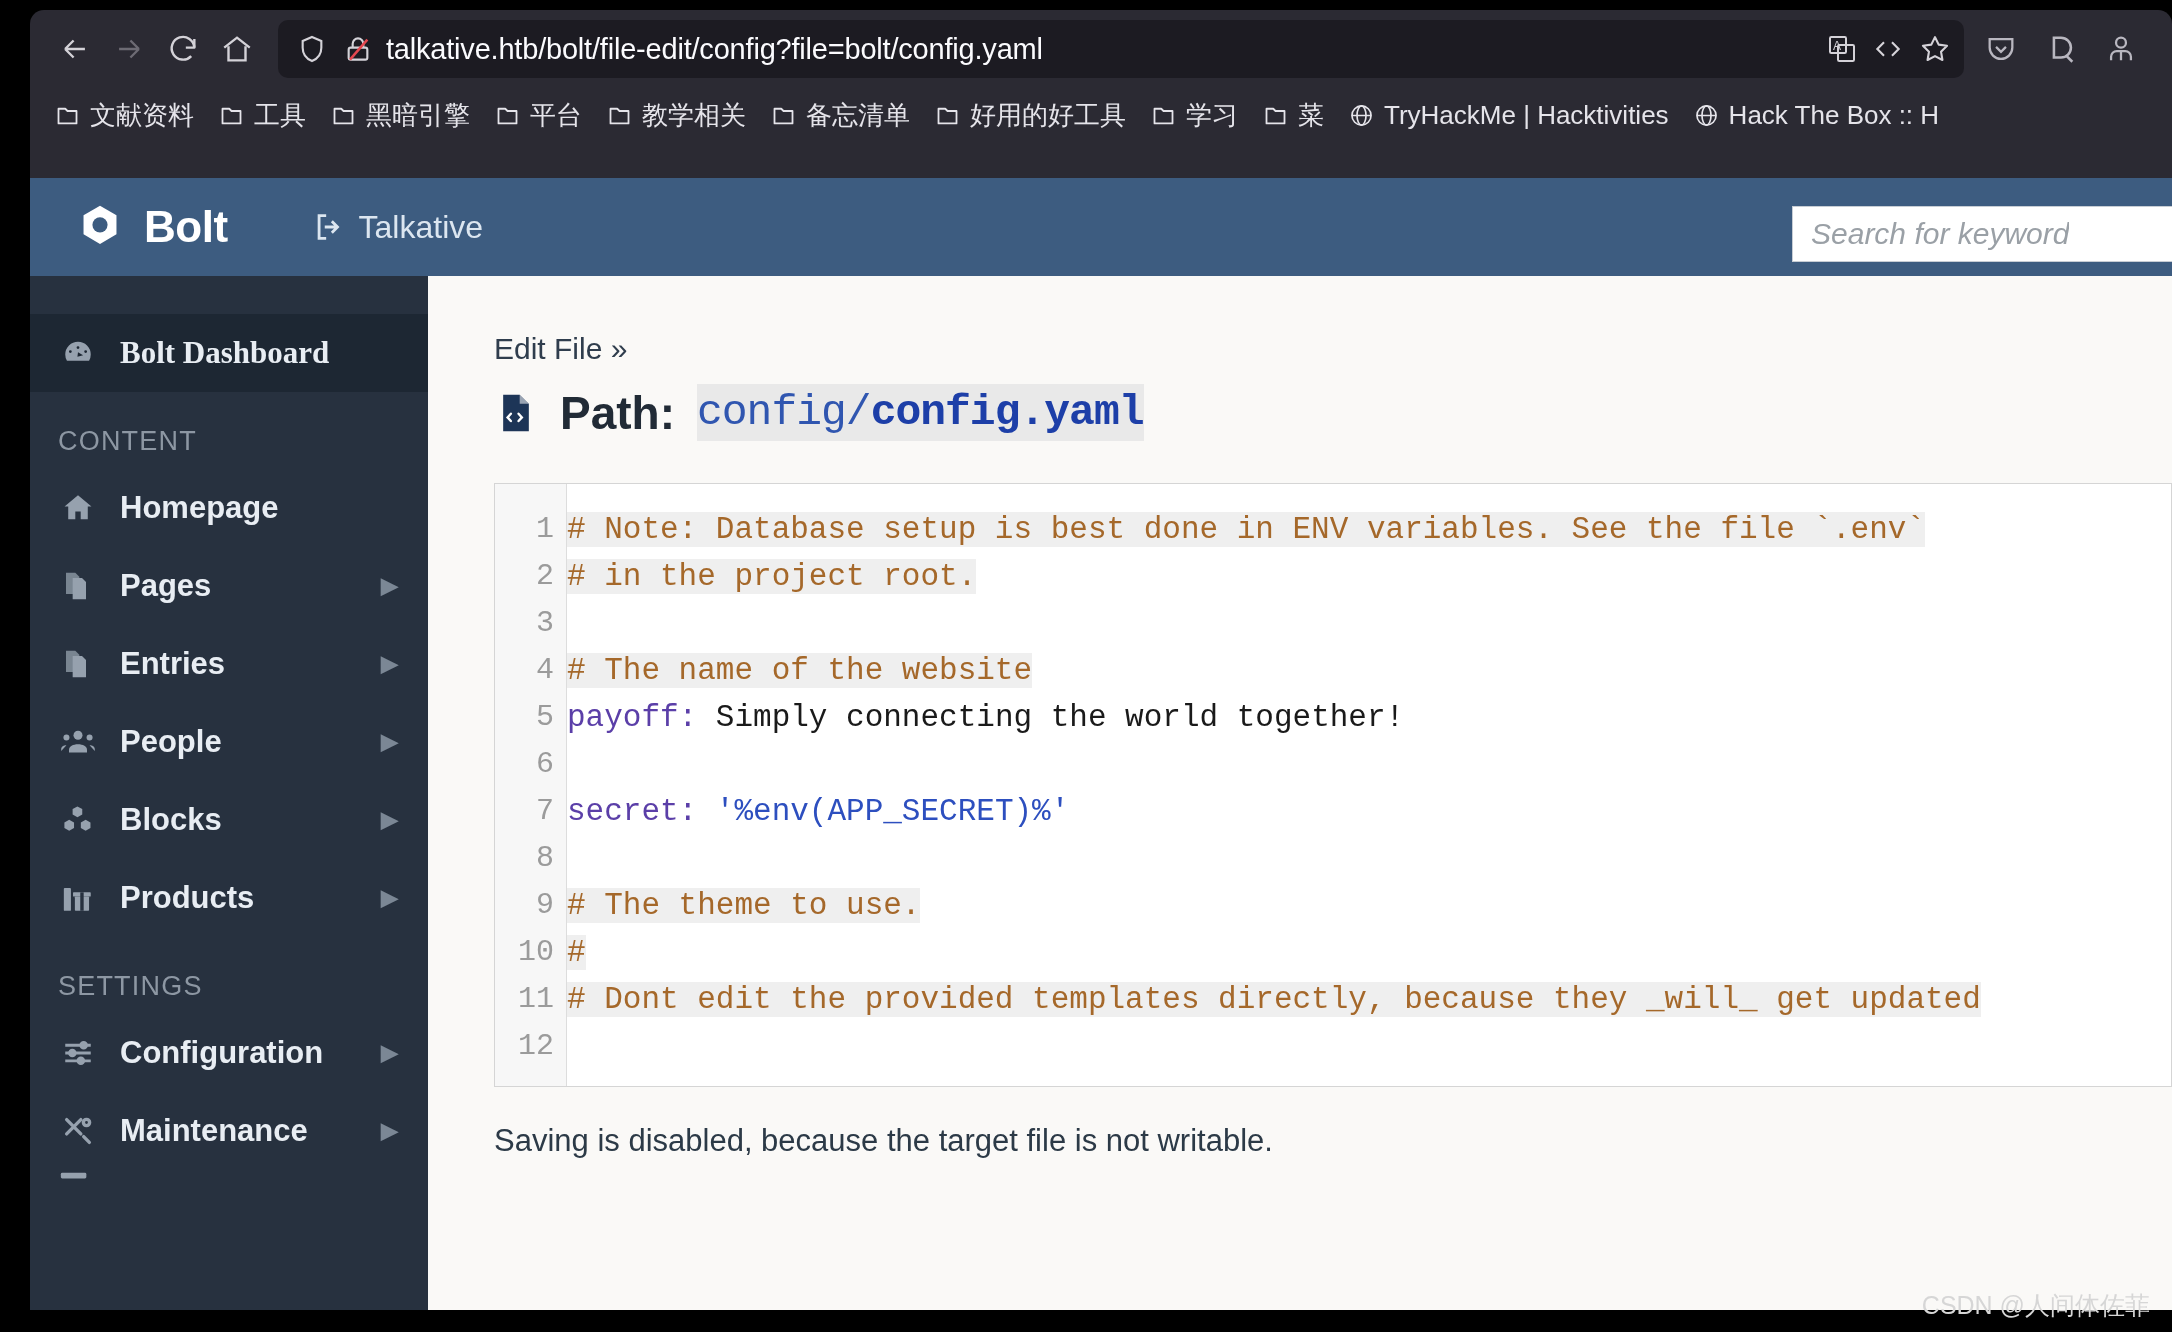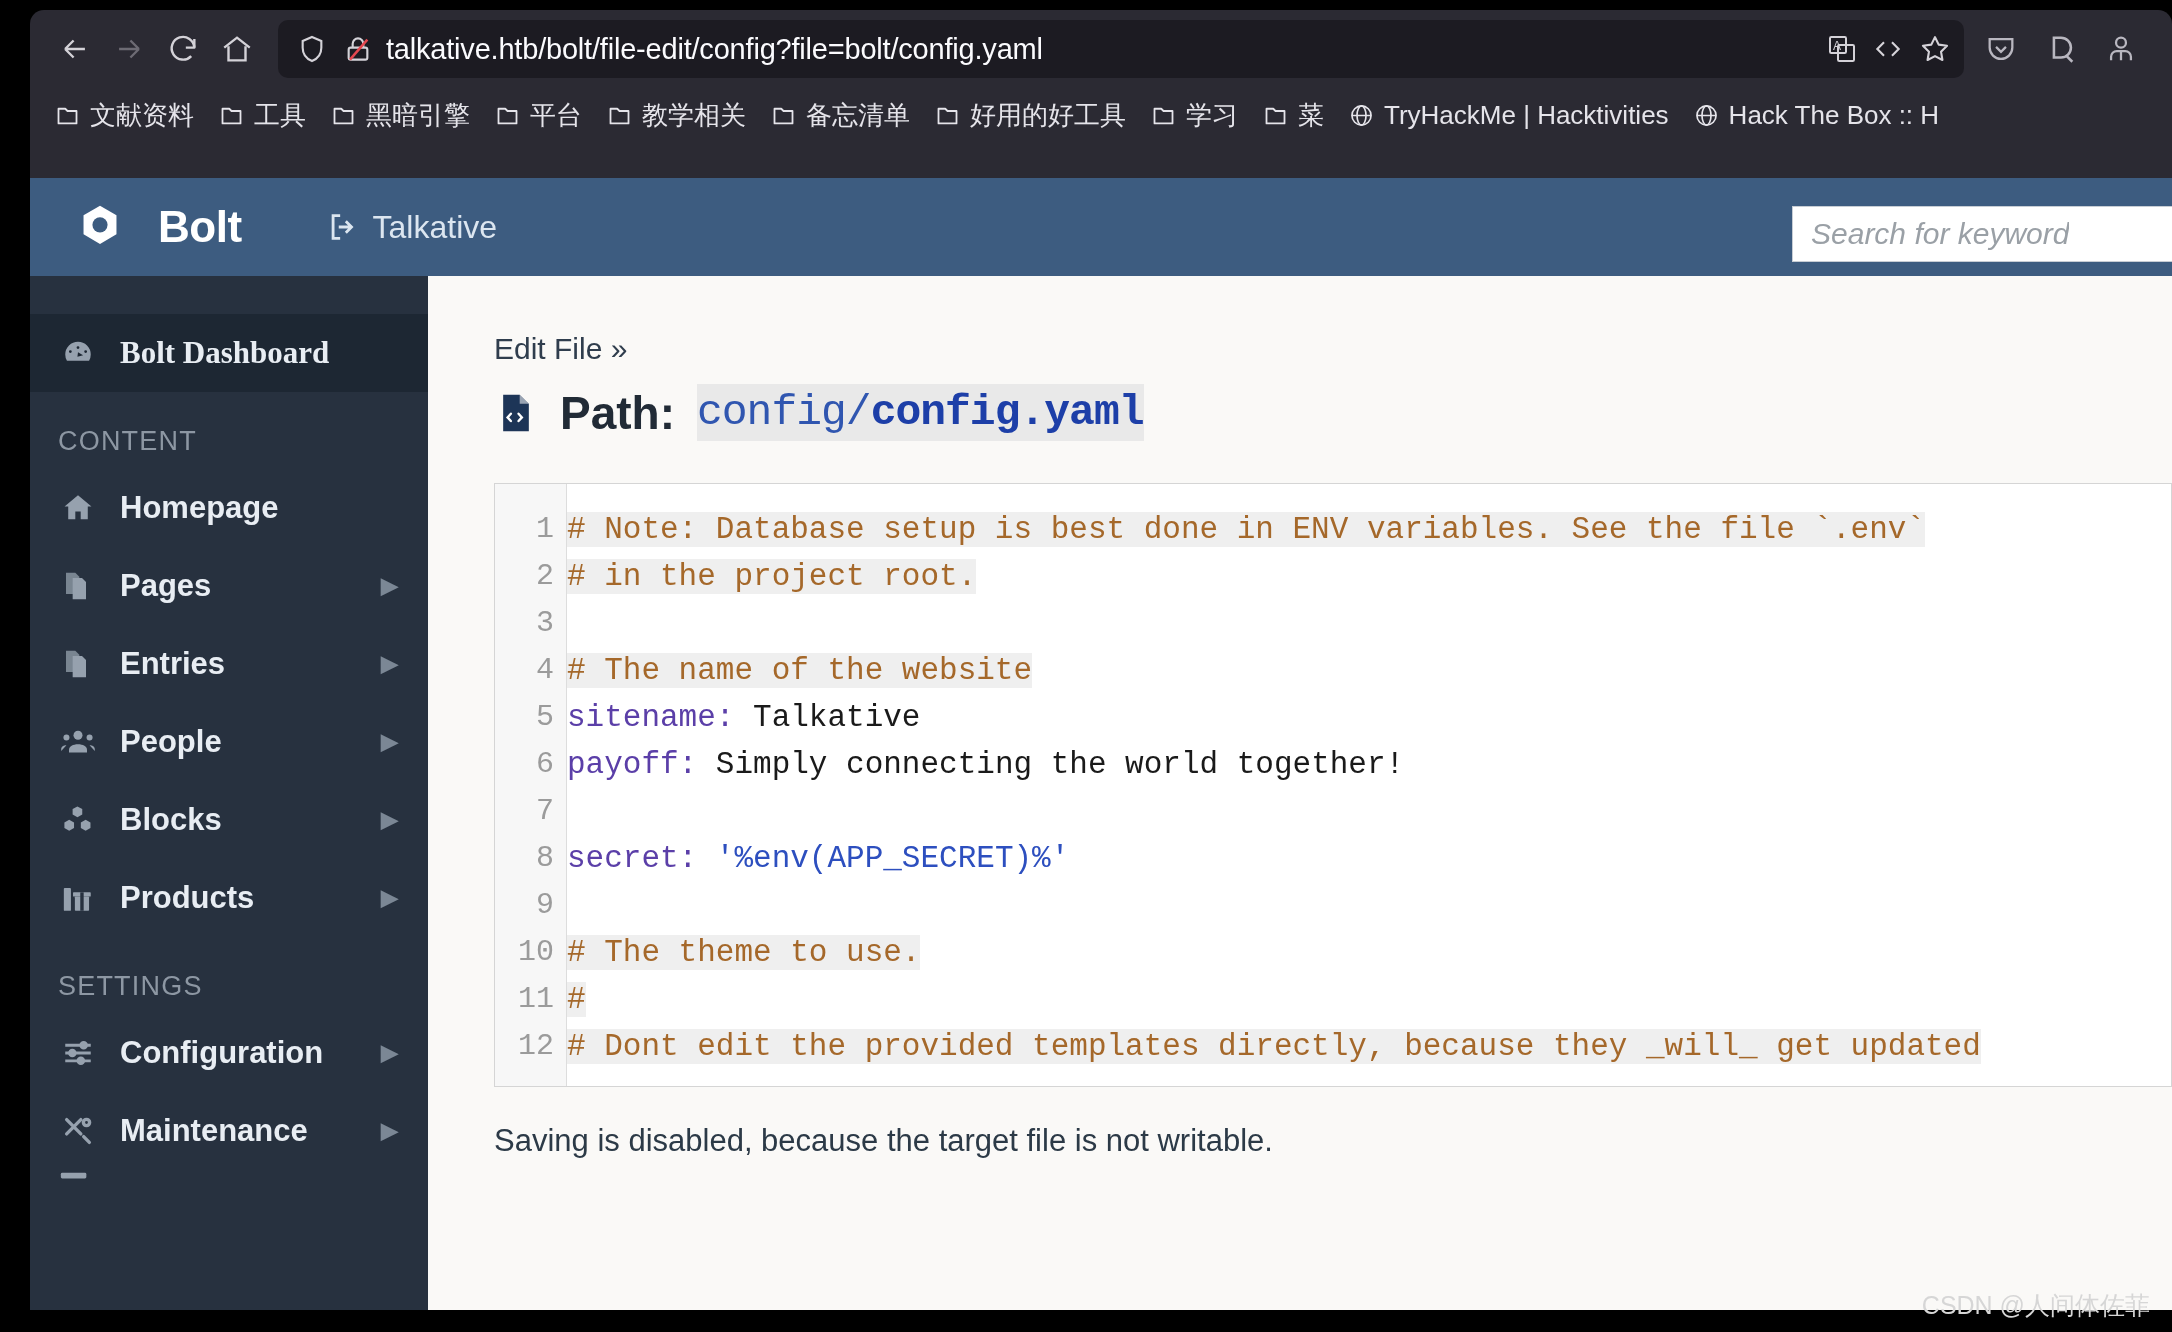--- a/index.html
+++ b/index.html
@@ -68,21 +68,21 @@
   }
 
   
   .bolt-header {
     height: 98px; background: #3d5c80;
     display: flex; align-items: center; padding: 0 44px;
     position: relative;
   }
   .brand { display: flex; align-items: center; gap: 18px; }
   .brand-name {
-    color: #ffffff; font-size: 44px; font-weight: bold; letter-spacing: -0.5px; margin-left: 14px;
+    color: #ffffff; font-size: 44px; font-weight: bold; letter-spacing: -0.5px;
   }
   .site-link {
     display: flex; align-items: center; gap: 13px;
     color: #dce6f0; font-size: 32px; margin-left: 84px;
   }
   .header-search {
     position: absolute; right: -40px; top: 28px;
     width: 420px; height: 56px;
     background: #ffffff; border: 1px solid #c7cdd4;
     display: flex; align-items: center; padding: 0 18px;
@@ -515,21 +515,20 @@
             <div>9</div>
             <div>10</div>
             <div>11</div>
             <div>12</div>
           </div>
           <div class="code">
             <div class="ln"><span class="cm"># Note: Database setup is best done in ENV variables. See the file `.env`</span></div>
             <div class="ln"><span class="cm"># in the project root.</span></div>
             <div class="ln">&nbsp;</div>
             <div class="ln"><span class="cm"># The name of the website</span></div>
-            <div class="ln"><span class="key">sitename:</span><span> Talkative</span></div>
             <div class="ln"><span class="key">payoff:</span><span> Simply connecting the world together!</span></div>
             <div class="ln">&nbsp;</div>
             <div class="ln"><span class="key">secret:</span><span class="str"> '%env(APP_SECRET)%'</span></div>
             <div class="ln">&nbsp;</div>
             <div class="ln"><span class="cm"># The theme to use.</span></div>
             <div class="ln"><span class="cm">#</span></div>
             <div class="ln"><span class="cm"># Dont edit the provided templates directly, because they _will_ get updated</span></div>
           </div>
         </div>
 

